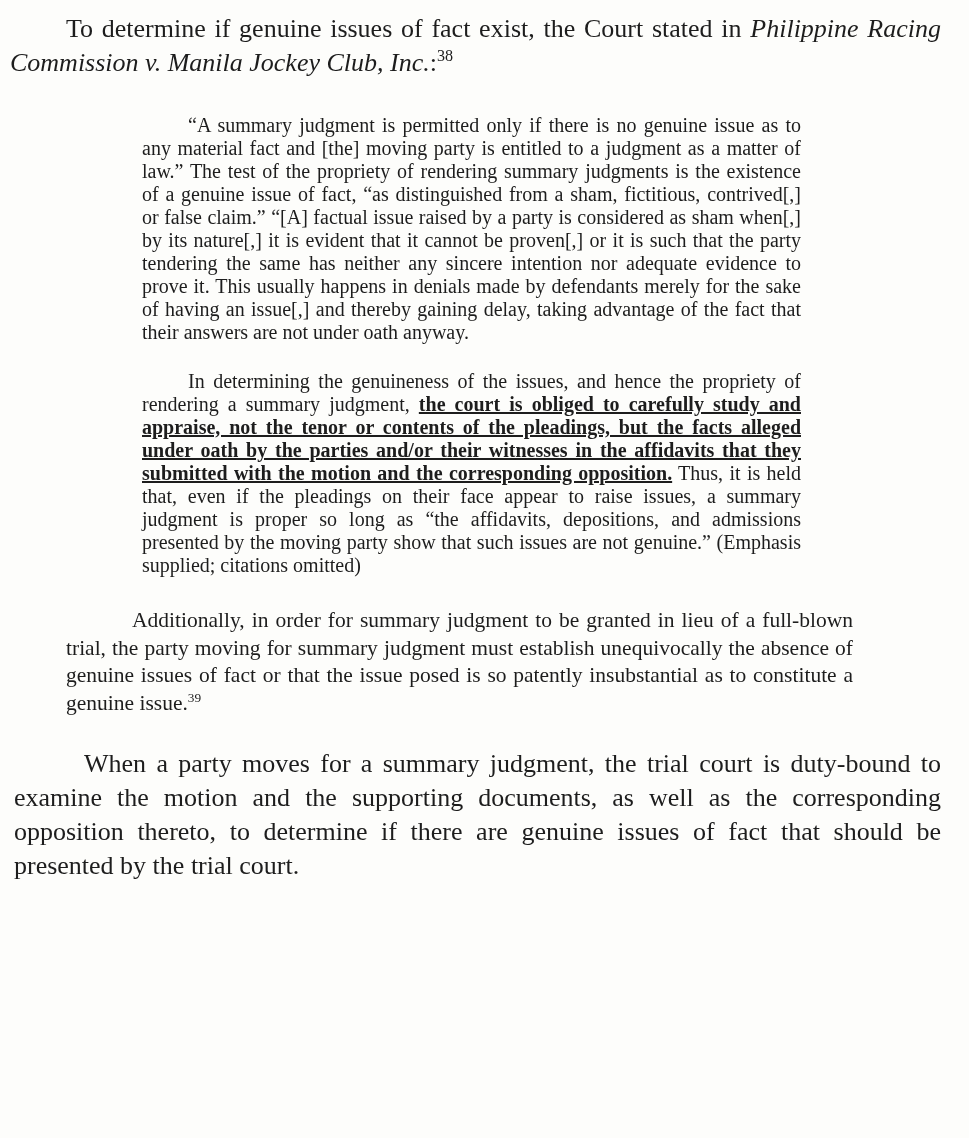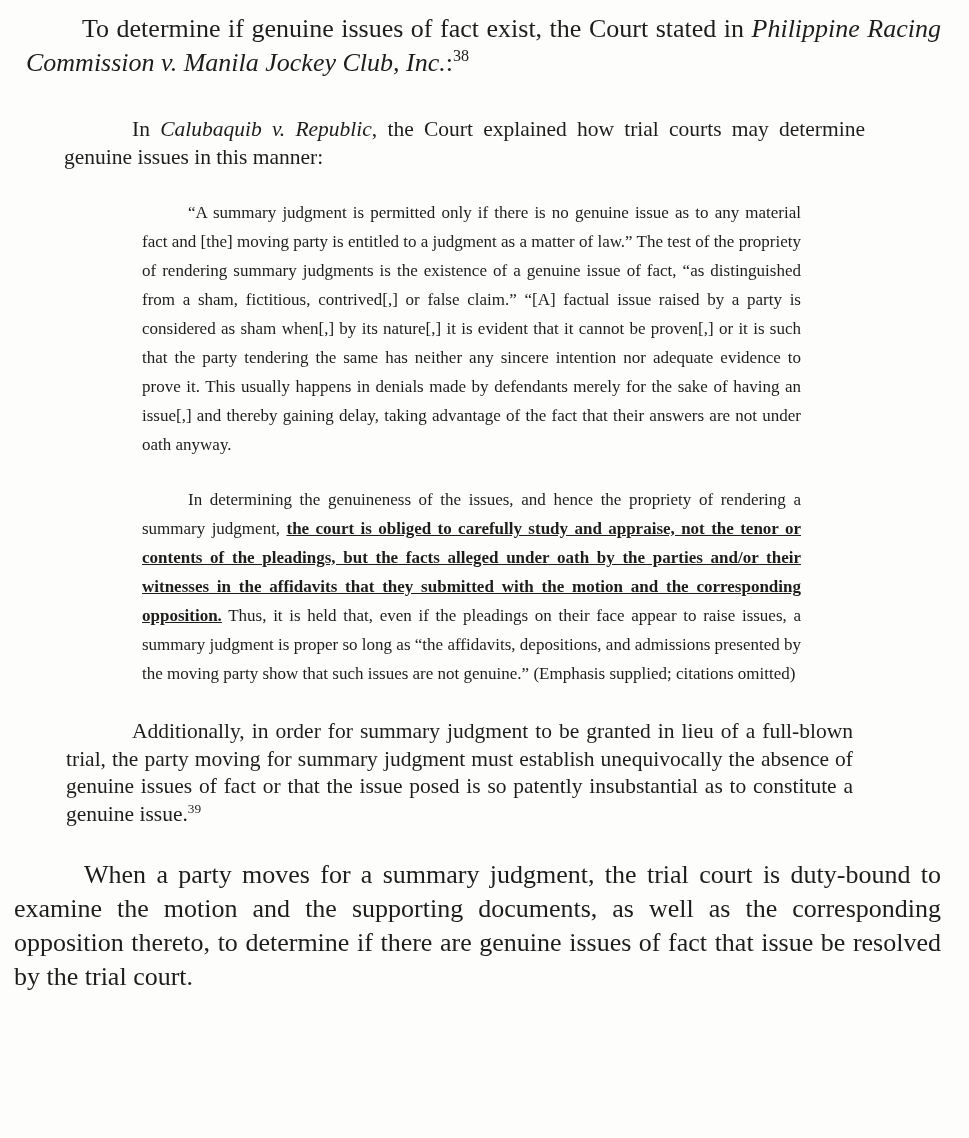--- a/index.html
+++ b/index.html
@@ -17,66 +17,65 @@
     font-family: "Liberation Serif", "DejaVu Serif", serif;
     color: #1d1d1d;
     text-align: justify;
   }
   p { margin: 0; }
   .para-main {
     font-size: 26px;
     line-height: 34px;
   }
   .para-main.opening {
-    margin: 12px 28px 0 26px;
+    margin: 12px 28px 0 10px;
     text-indent: 56px;
   }
   .para-main.closing {
     margin: 30px 28px 0 14px;
     text-indent: 70px;
   }
   .quote-l1 {
     font-size: 21.5px;
     line-height: 27.5px;
   }
   .quote-l1.intro {
     margin: 36px 104px 0 64px;
     text-indent: 68px;
   }
   .quote-l1.tail {
     margin: 30px 116px 0 66px;
     text-indent: 66px;
   }
   .quote-l2 {
-    font-size: 17px;
-    line-height: 29px;
-    margin: 27px 168px 0 142px;
+    font-size: 20px;
+    line-height: 23px;
+    margin: 34px 168px 0 142px;
     text-indent: 46px;
   }
   .quote-l2 + .quote-l2 {
     margin-top: 26px;
   }
   sup {
     font-size: 0.62em;
     line-height: 0;
     vertical-align: super;
   }
   i { font-style: italic; }
   b { font-weight: bold; text-decoration: underline; }
 </style>
 </head>
 <body>
 
 <div class="page">
 
   <p class="para-main opening"><span>To determine if genuine issues of fact exist, the Court stated in </span><i>Philippine Racing Commission v. Manila Jockey Club, Inc.</i><span>:</span><sup>38</sup></p>
 
-  <p class="quote-l1 intro"><span>In </span><i>Calubaquib v. Republic</i><span>, the Court explained how trial courts may determine genuine issues in this manner:</span></p>
 
   <p class="quote-l2">“A summary judgment is permitted only if there is no genuine issue as to any material fact and [the] moving party is entitled to a judgment as a matter of law.” The test of the propriety of rendering summary judgments is the existence of a genuine issue of fact, “as distinguished from a sham, fictitious, contrived[,] or false claim.” “[A] factual issue raised by a party is considered as sham when[,] by its nature[,] it is evident that it cannot be proven[,] or it is such that the party tendering the same has neither any sincere intention nor adequate evidence to prove it. This usually happens in denials made by defendants merely for the sake of having an issue[,] and thereby gaining delay, taking advantage of the fact that their answers are not under oath anyway.</p>
 
   <p class="quote-l2"><span>In determining the genuineness of the issues, and hence the propriety of rendering a summary judgment, </span><b>the court is obliged to carefully study and appraise, not the tenor or contents of the pleadings, but the facts alleged under oath by the parties and/or their witnesses in the affidavits that they submitted with the motion and the corresponding opposition.</b><span> Thus, it is held that, even if the pleadings on their face appear to raise issues, a summary judgment is proper so long as “the affidavits, depositions, and admissions presented by the moving party show that such issues are not genuine.” (Emphasis supplied; citations omitted)</span></p>
 
   <p class="quote-l1 tail"><span>Additionally, in order for summary judgment to be granted in lieu of a full-blown trial, the party moving for summary judgment must establish unequivocally the absence of genuine issues of fact or that the issue posed is so patently insubstantial as to constitute a genuine issue.</span><sup>39</sup></p>
 
-  <p class="para-main closing">When a party moves for a summary judgment, the trial court is duty-bound to examine the motion and the supporting documents, as well as the corresponding opposition thereto, to determine if there are genuine issues of fact that issue be resolved by the trial court.</p>
+  <p class="para-main closing">When a party moves for a summary judgment, the trial court is duty-bound to examine the motion and the supporting documents, as well as the corresponding opposition thereto, to determine if there are genuine issues of fact that should be presented by the trial court.</p>
 
 </div>
 
 </body></html>

